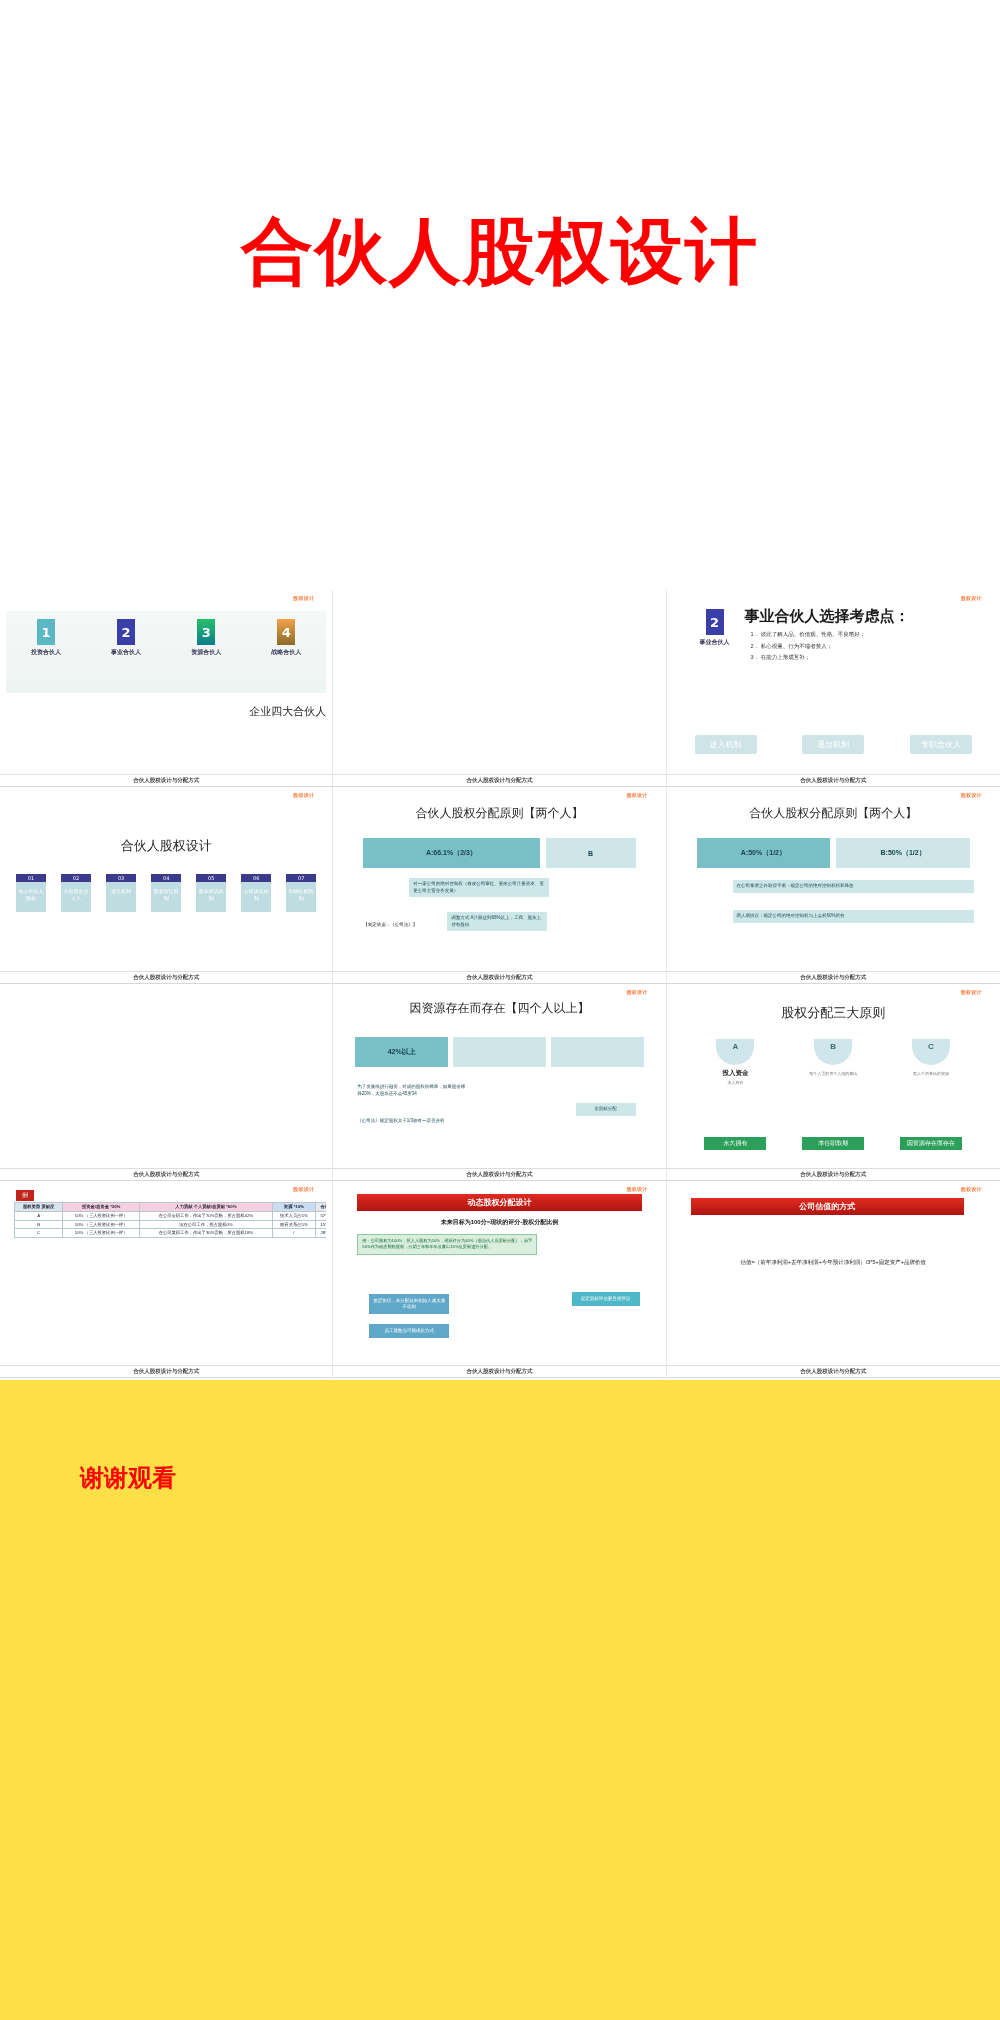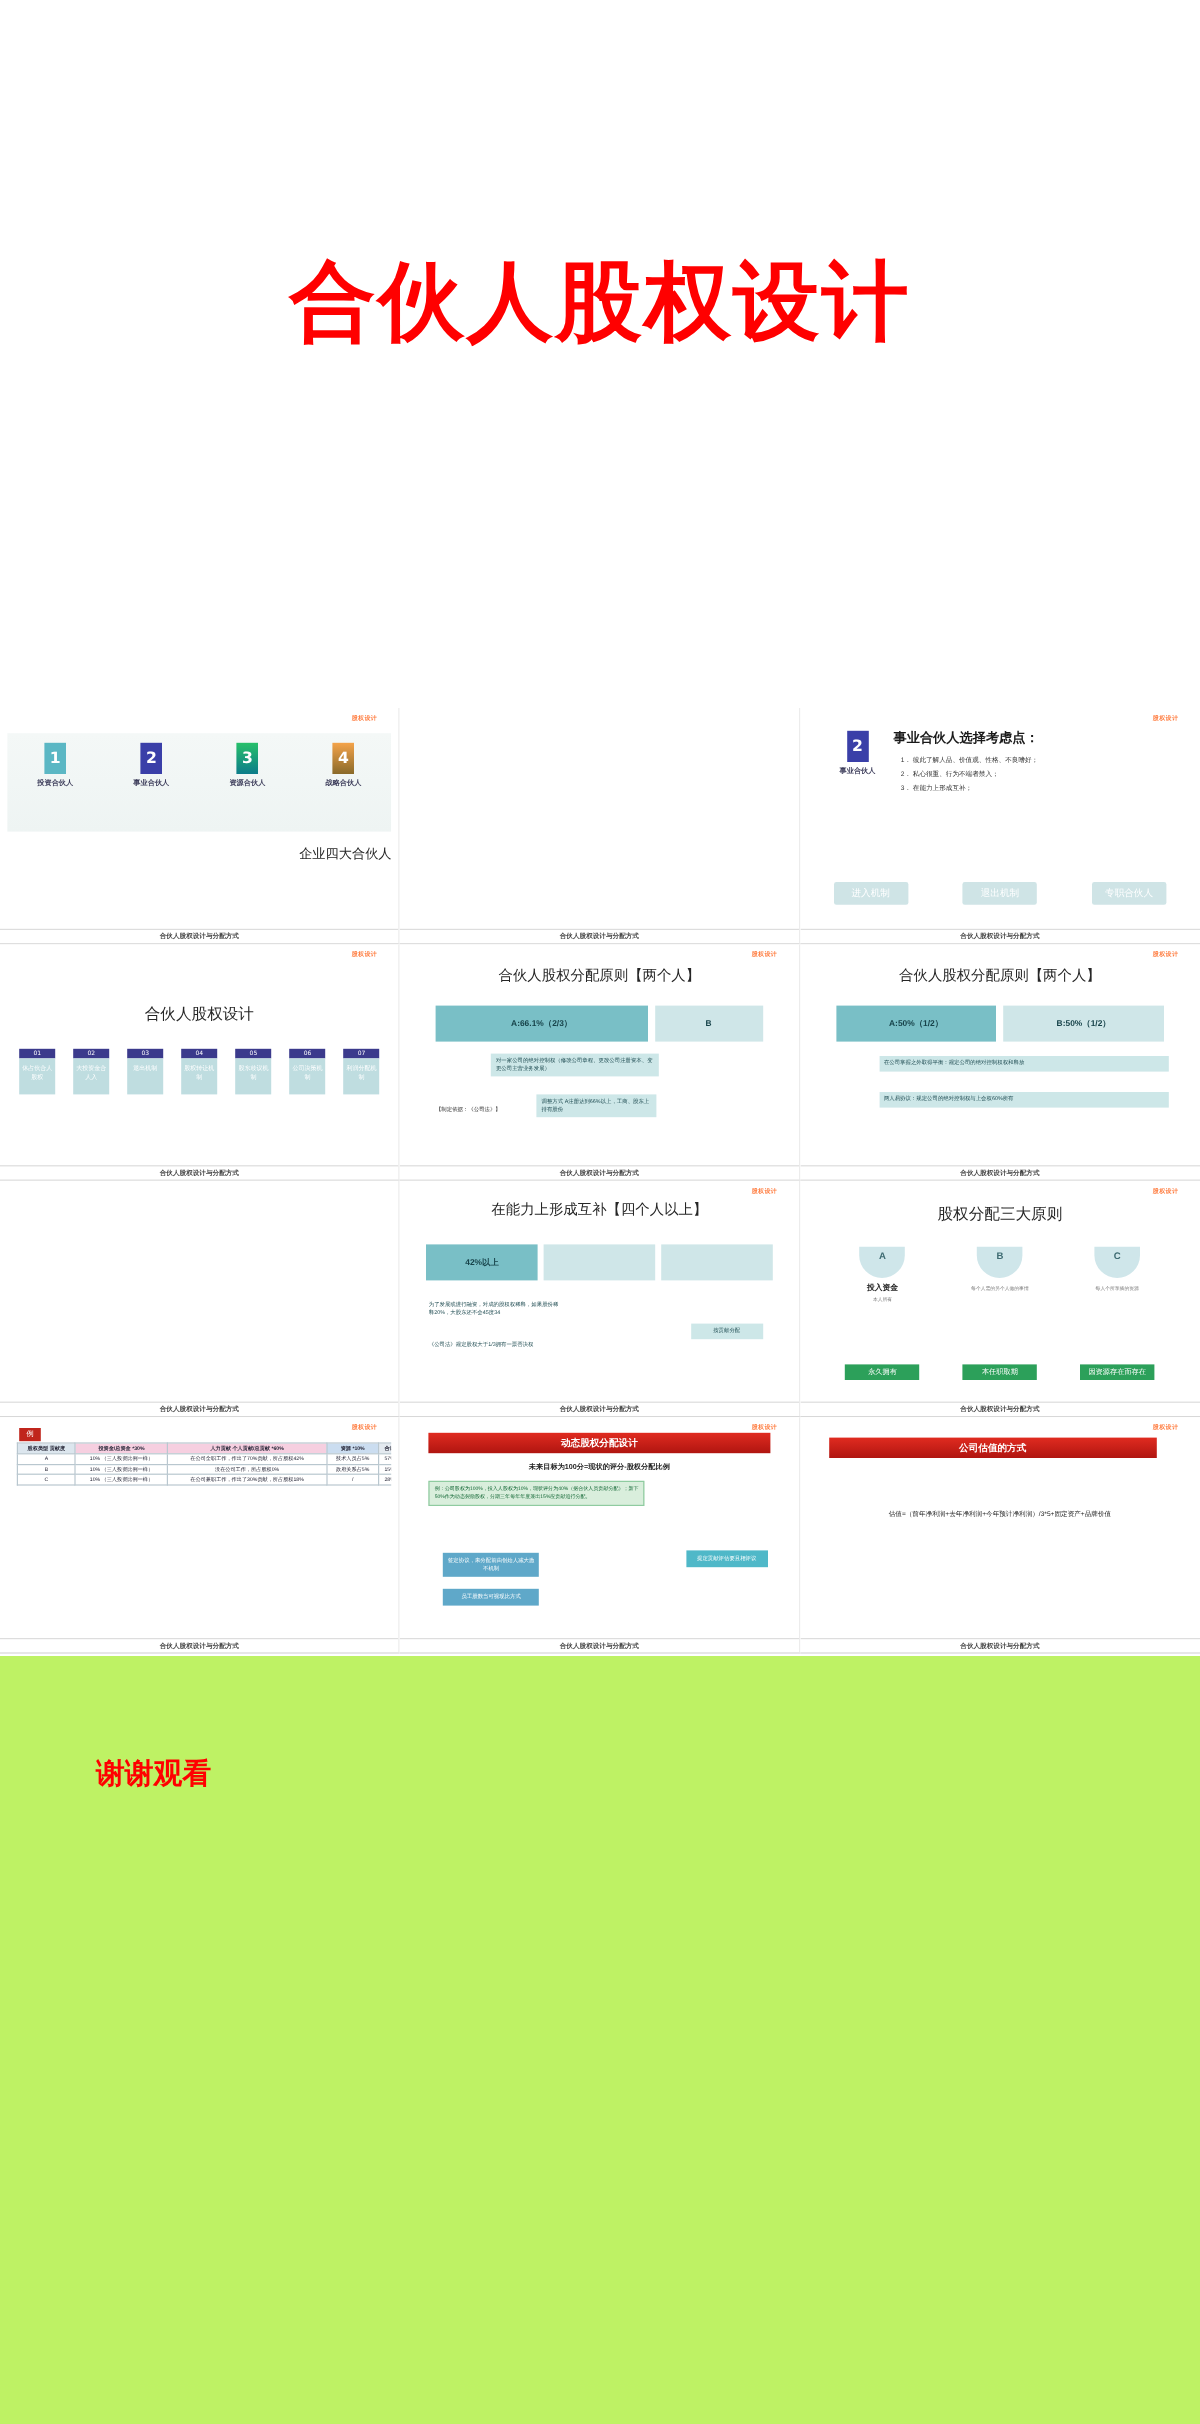--- a/index.html
+++ b/index.html
@@ -163,21 +163,21 @@
     font-size:4.2px;line-height:1.5;padding:3px 4px;color:#163;
   }
   .bluebox{
     background:#5FA8C9;color:#fff;font-size:4.5px;text-align:center;
     padding:4px 2px;line-height:1.3;
   }
   .teal2{ background:#4FB8C8;color:#fff;font-size:4.5px;text-align:center;padding:4px 2px;line-height:1.3;}
   
   .closing{
     position:absolute; left:0; top:1380px; width:1000px; height:640px;
-    background:#bef264;
+    background:#fde047;
   }
   .thanks{
     position:absolute; left:80px; top:82px;
     font-family:"DejaVu Sans", sans-serif;
     font-size:24px; font-weight:bold; color:#FF0000;
   }
 </style>
 </head>
 <body>
 
@@ -220,21 +220,21 @@
       <div class="footer">合伙人股权设计与分配方式</div>
     </div>
 
     <div class="slide">
       <div class="slide-inner">
         <div class="tagline">股权设计</div>
         <div style="position:absolute;left:22px;top:16px;text-align:center;width:40px;">
           <div class="badge b2">2</div>
           <div class="badge-lbl">事业合伙人</div>
         </div>
-        <div style="position:absolute;left:72px;top:14px;font-size:11px;font-weight:bold;color:#1a1a1a;font-family:'DejaVu Sans',sans-serif;">事业合伙人选择考虑点：</div>
+        <div style="position:absolute;left:72px;top:14px;font-size:15px;font-weight:bold;color:#1a1a1a;font-family:'DejaVu Sans',sans-serif;">事业合伙人选择考虑点：</div>
         <div class="numlist" style="position:absolute;left:74px;top:36px;width:230px;">
           <div>1． 彼此了解人品、价值观、性格、不良嗜好；</div>
           <div>2． 私心很重、行为不端者禁入；</div>
           <div>3． 在能力上形成互补；</div>
         </div>
         <div style="position:absolute;left:22px;right:22px;bottom:18px;display:flex;justify-content:space-between;">
           <div class="mech">进入机制</div>
           <div class="mech">退出机制</div>
           <div class="mech">专职合伙人</div>
         </div>
@@ -315,21 +315,21 @@
 
   <div class="row">
 
     <div class="slide">
       <div class="footer">合伙人股权设计与分配方式</div>
     </div>
 
     <div class="slide">
       <div class="slide-inner">
         <div class="tagline">股权设计</div>
-        <div class="s-title" style="top:14px;font-size:12px;">在能力上形成互补【四个人以上】</div>
+        <div class="s-title" style="top:14px;font-size:12px;">因资源存在而存在【四个人以上】</div>
         <div style="position:absolute;left:16px;right:16px;top:50px;display:flex;gap:5px;height:30px;">
           <div class="card c-dark" style="flex:1;">42%以上</div>
           <div class="card c-light" style="flex:1;"></div>
           <div class="card c-light" style="flex:1;"></div>
         </div>
         <div class="note" style="position:absolute;left:14px;width:120px;top:94px;background:none;">为了发展或进行融资，对成的股权权稀释，如果股份稀释20%，大股东还不会45度34</div>
         <div class="note" style="position:absolute;left:14px;width:120px;top:128px;background:none;">《公司法》规定股权大于1/3拥有一票否决权</div>
         <div class="note" style="position:absolute;right:24px;width:60px;top:116px;text-align:center;">按贡献分配</div>
       </div>
       <div class="footer">合伙人股权设计与分配方式</div>

